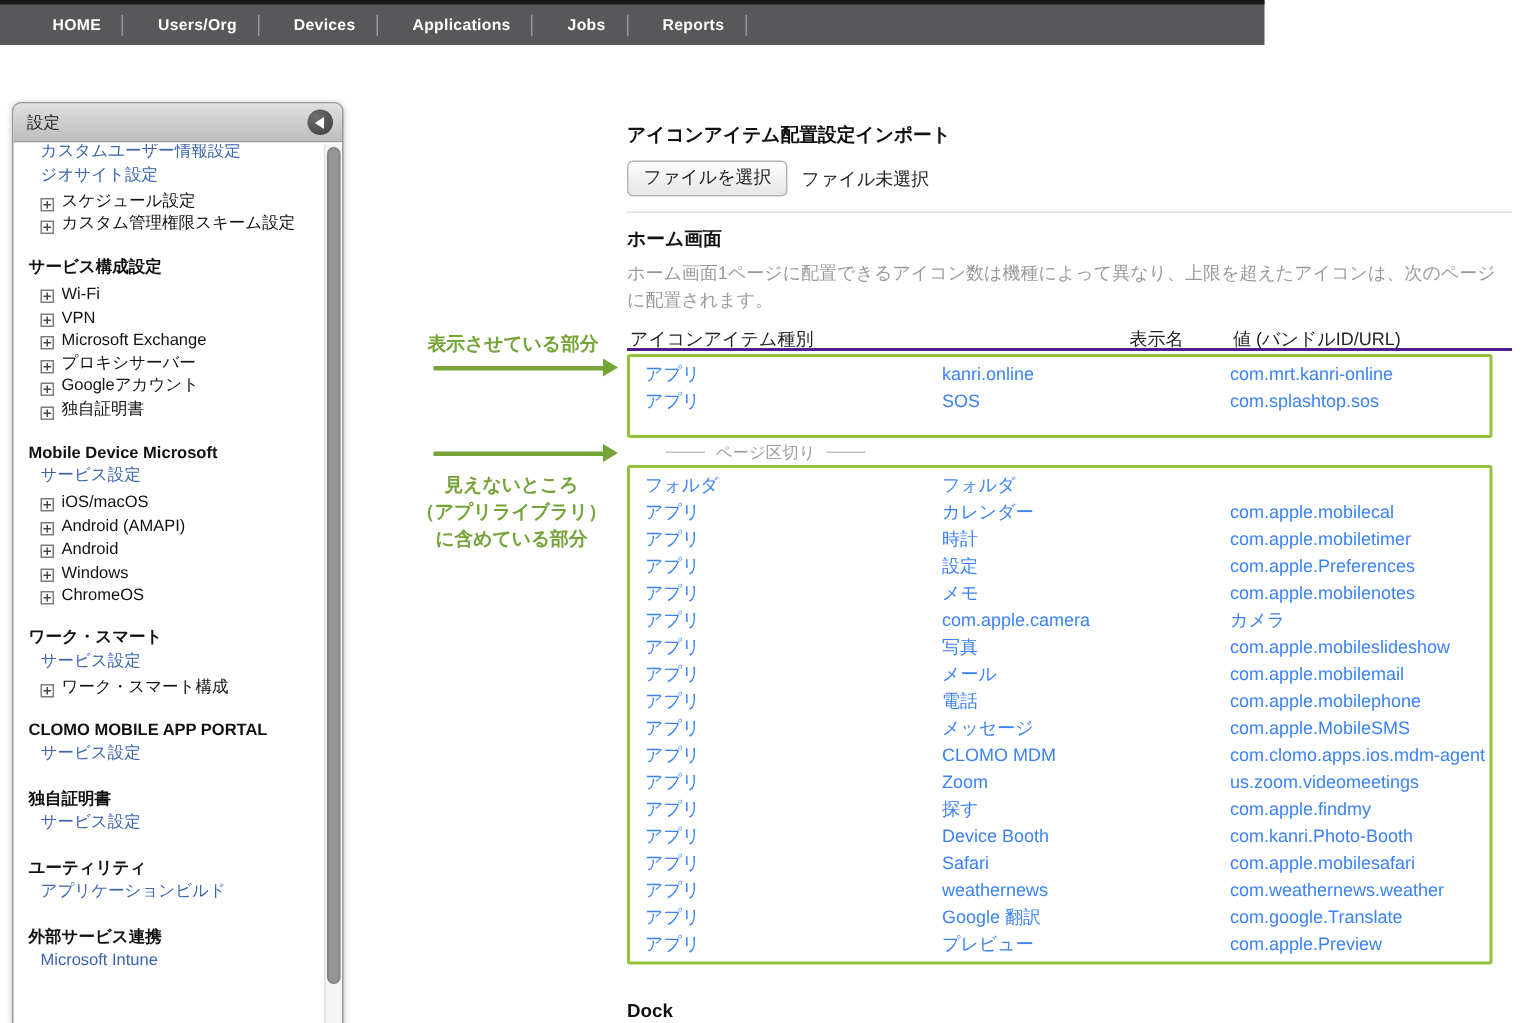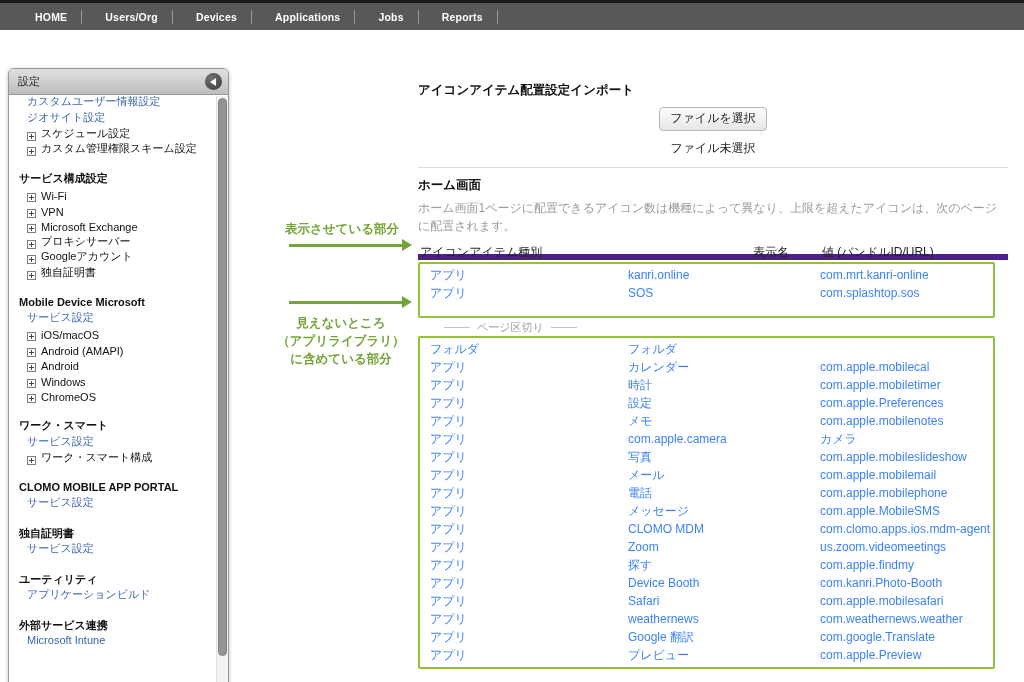--- a/index.html
+++ b/index.html
@@ -1,21 +1,21 @@
 <!DOCTYPE html>
 <html><head>
 <meta charset="utf-8">
 <style>
   * { margin:0; padding:0; box-sizing:border-box; }
   html,body { width:1024px; height:682px; overflow:hidden; background:#fff;
     font-family:"Liberation Sans","DejaVu Sans",sans-serif; }
   body { position:relative; }
 
   
-  .topnav { position:absolute; top:0; left:0; width:1024px; height:30px;
+  .topnav { position:absolute; top:0; left:0; width:843px; height:30px;
     background:#58585a; border-top:3px solid #1a1a1a; display:flex; align-items:center; padding-left:12px; }
   .nav-item { color:#fff; font-size:10.5px; font-weight:bold; letter-spacing:.2px;
     padding:0 14px 0 23px; height:14px; line-height:14px; border-right:1px solid #98989b; cursor:pointer; white-space:nowrap; }
 
   
   .sidebar { position:absolute; left:8px; top:68px; width:221px; height:616px;
     background:#fff; border:1px solid #9a9a9a; border-radius:6px 6px 0 0;
     box-shadow:0 1px 4px rgba(0,0,0,.25); }
   .sidebar-header { height:26px; background:linear-gradient(#e0e0e0,#bdbdbd);
     border-bottom:1px solid #999; border-radius:5px 5px 0 0; display:flex; align-items:center; padding:0 6px 0 9px; }
@@ -35,28 +35,28 @@
   .tree-icon::before { content:""; position:absolute; left:1px; right:1px; top:3px; height:1px; background:#444; }
   .tree-icon::after { content:""; position:absolute; top:1px; bottom:1px; left:3px; width:1px; background:#444; }
   .sidebar-scroll { position:absolute; top:27px; bottom:0; right:0; width:12px;
     background:#f4f4f4; border-left:1px solid #e0e0e0; }
   .sidebar-thumb { position:absolute; top:2px; left:1px; width:9px; height:558px;
     background:#949494; border:1px solid #7f7f7f; border-radius:5px; cursor:grab; }
 
   
   .main { position:absolute; left:418px; top:78px; width:590px; }
   .import-title { padding-top:4px; font-size:12.5px; font-weight:bold; color:#111; }
-  .file-row { margin-top:8px; display:flex; align-items:center; gap:9px;flex-direction:column; }
+  .file-row { margin-top:8px; display:flex; align-items:center; gap:9px; }
   .file-btn { font-family:inherit; font-size:12px; color:#222; padding:2px 10px 3px;
     border:1px solid #b5b5b5; border-radius:4px; background:linear-gradient(#fdfdfd,#e6e6e6); cursor:pointer; }
   .file-status { font-size:12px; color:#222; }
   .divider { border-top:1px solid #dcdcdc; margin-top:10px; }
   .section-title { margin-top:9px; font-size:12.5px; font-weight:bold; color:#111; }
   .desc { margin-top:5px; font-size:12px; line-height:18px; color:#9b9b9b; }
-  .t-header { position:relative; height:16px; border-bottom:6px solid #4c1d95; margin-top:9px; }
+  .t-header { position:relative; height:16px; border-bottom:2px solid #4c1d95; margin-top:9px; }
   .th { position:absolute; top:0; font-size:12px; color:#222; white-space:nowrap; }
   .th-1 { left:2px; } .th-2 { left:335px; } .th-3 { left:404px; }
   .green-box { width:577px; border:2px solid #93c03d; border-radius:2px; }
   .box1 { margin-top:2px; padding:2px 0 14px; }
   .box2 { padding:2px 0 3px; }
   .t-row { display:grid; grid-template-columns:208px 192px 1fr; height:18px; line-height:18px;
     font-size:12px; color:#3b82f6; white-space:nowrap; }
   .t-row .c-type { padding-left:10px; }
   .page-sep { display:flex; align-items:center; gap:7px; margin:3px 0 2px 26px; height:13px;
     color:#a0a0a0; font-size:11px; white-space:nowrap; }

